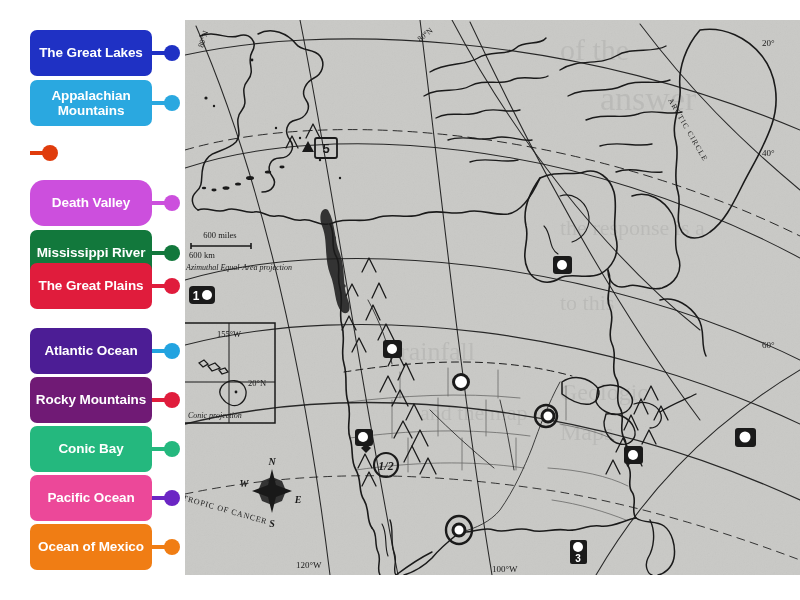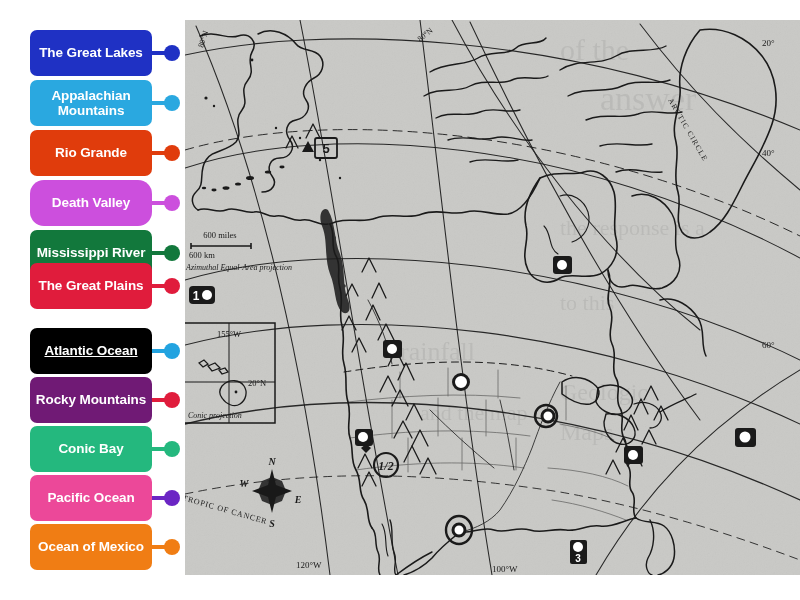--- a/index.html
+++ b/index.html
@@ -430,23 +430,20 @@
       <div class="label-chip two-line" style="background: rgb(42, 168, 224);">
         <span>Appalachian Mountains</span>
       </div>
       <div class="connector">
         <div class="conn-line" style="background: rgb(42, 168, 224);"></div>
         <div class="conn-dot" style="background: rgb(42, 168, 224);"></div>
       </div>
     </div>
 
     <div class="label-row" style="top:130px">
-      <div class="label-chip" style="background: rgb(224, 60, 12);">
-        <span>Rio Grande</span>
-      </div>
       <div class="connector">
         <div class="conn-line" style="background: rgb(224, 60, 12);"></div>
         <div class="conn-dot" style="background: rgb(224, 60, 12);"></div>
       </div>
     </div>
 
     <div class="label-row" style="top:180px">
       <div class="label-chip" style="background: rgb(204, 79, 221); border-radius: 14px;">
         <span>Death Valley</span>
       </div>
@@ -470,21 +467,21 @@
       <div class="label-chip two-line" style="background: rgb(224, 28, 60);">
         <span>The Great Plains</span>
       </div>
       <div class="connector">
         <div class="conn-line" style="background: rgb(224, 28, 60);"></div>
         <div class="conn-dot" style="background: rgb(224, 28, 60);"></div>
       </div>
     </div>
 
     <div class="label-row" style="top:328px">
-      <div class="label-chip two-line" style="background: #000000; text-decoration: underline;">
+      <div class="label-chip two-line" style="background: #4c1d95;">
         <span>Atlantic Ocean</span>
       </div>
       <div class="connector">
         <div class="conn-line" style="background: rgb(34, 163, 224);"></div>
         <div class="conn-dot" style="background: rgb(34, 163, 224);"></div>
       </div>
     </div>
 
     <div class="label-row" style="top:377px">
       <div class="label-chip two-line" style="background: #701a75;">

